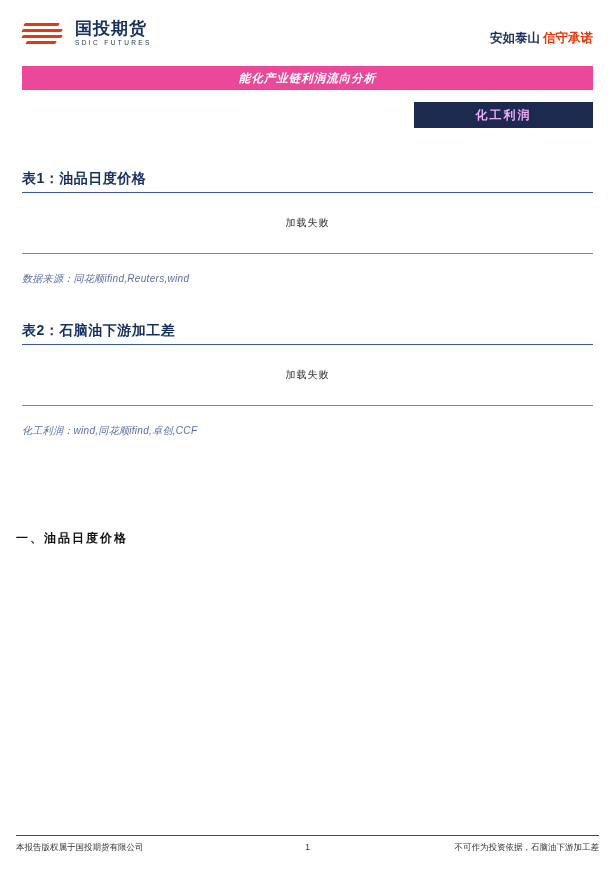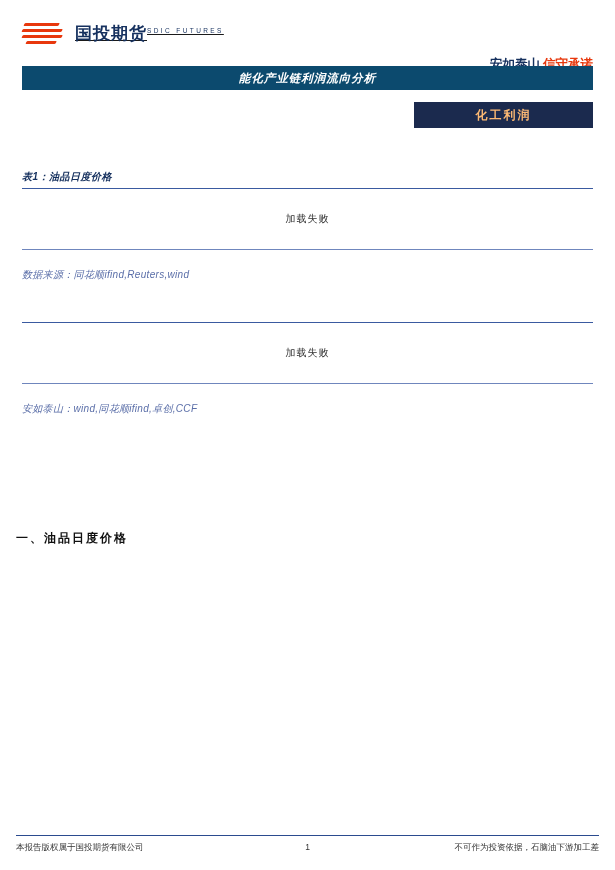--- a/index.html
+++ b/index.html
@@ -59,80 +59,77 @@
   }
   .logo-text-en {
     font-size: 6.5px;
     letter-spacing: 2.4px;
     color: #15305e;
     line-height: 1;
     margin-top: 3px;
   }
   .logo-words {
     display: flex;
-    flex-direction: row;
-    justify-content: center;
-    text-decoration: underline;
+    flex-direction: column;
+    justify-content: center;
   }
   .header-slogan {
     position: absolute;
     right: 0;
     top: 10px;
     font-size: 12.5px;
     font-weight: bold;
     white-space: nowrap;
-    margin-top: 26px;
   }
   .slogan-a { color: #15305e; }
   .slogan-b { color: #e8380d; margin-left: 3px; }
 
   
   .title-banner {
     position: absolute;
     top: 66px;
     left: 22px;
     width: 571px;
     height: 24px;
-    background: #0c4a6e;
+    background: #ec4899;
     color: #ffffff;
     font-size: 11.5px;
     font-weight: bold;
     font-style: italic;
     display: flex;
     align-items: center;
     justify-content: center;
     letter-spacing: 1px;
   }
 
   
   .category-tag {
     position: absolute;
     top: 102px;
     left: 414px;
     width: 179px;
     height: 26px;
     background: #1b2a4e;
-    color: #fdba74;
+    color: #f0abfc;
     font-size: 12px;
     font-weight: bold;
     display: flex;
     align-items: center;
     justify-content: center;
     letter-spacing: 2px;
   }
 
   
   .table-block { position: absolute; left: 22px; width: 571px; }
   #table-block-1 { top: 170px; }
   #table-block-2 { top: 322px; }
 
   .table-caption {
-    font-size: 10px;
-    font-weight: bold;
-    font-style: italic;
+    font-size: 14px;
+    font-weight: bold;
     color: #15305e;
     padding-bottom: 4px;
     letter-spacing: .5px;
   }
   .rule-top {
     border-top: 1.4px solid #3a5aa0;
     width: 100%;
   }
   .table-body {
     height: 60px;
@@ -232,24 +229,25 @@
 
   <div class="table-block" id="table-block-1">
     <div class="table-caption">表1：油品日度价格</div>
     <div class="rule-top"></div>
     <div class="table-body">加载失败</div>
     <div class="rule-bottom"></div>
     <div class="source-line">数据来源：同花顺ifind,Reuters,wind</div>
   </div>
 
   <div class="table-block" id="table-block-2">
+    <div class="table-caption">表2：石脑油下游加工差</div>
     <div class="rule-top"></div>
     <div class="table-body">加载失败</div>
     <div class="rule-bottom"></div>
-    <div class="source-line">安如泰山：wind,同花顺ifind,卓创,CCF</div>
+    <div class="source-line">化工利润：wind,同花顺ifind,卓创,CCF</div>
   </div>
 
   <div class="section-heading">一、油品日度价格</div>
 
   <div class="footer">
     <div class="footer-left">本报告版权属于国投期货有限公司</div>
     <div class="footer-center">1</div>
     <div class="footer-right">不可作为投资依据，石脑油下游加工差</div>
   </div>
 

